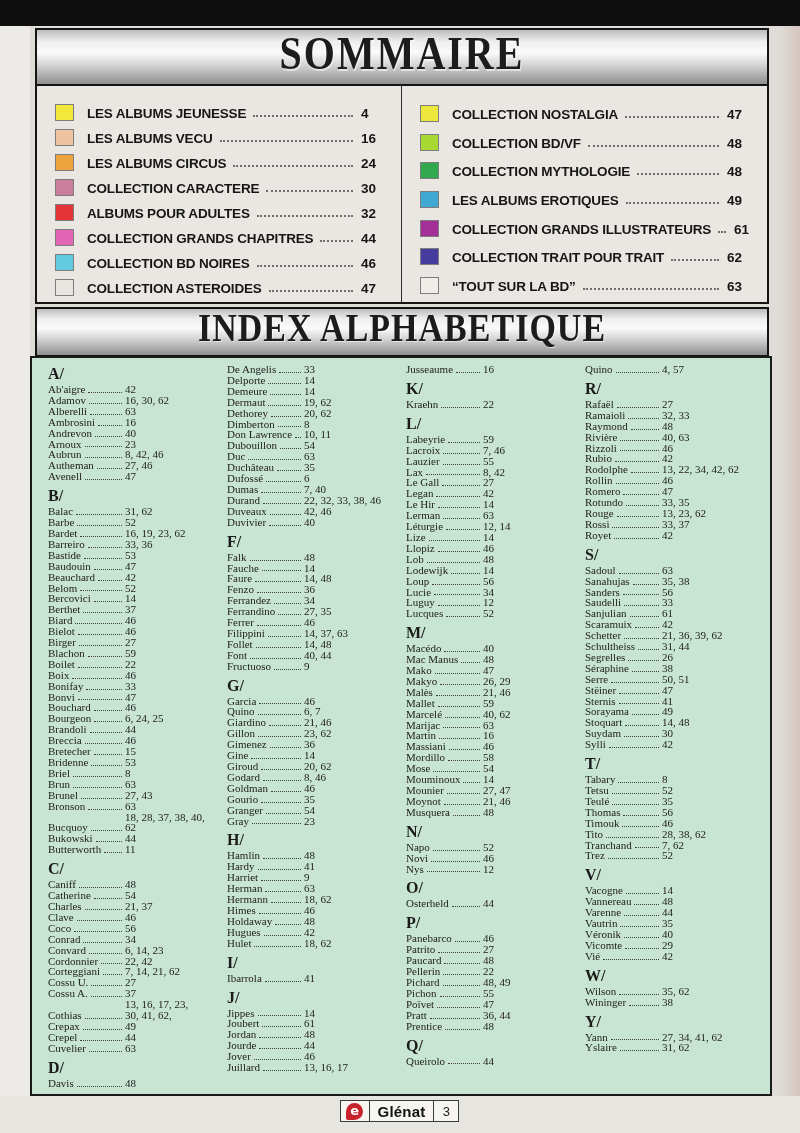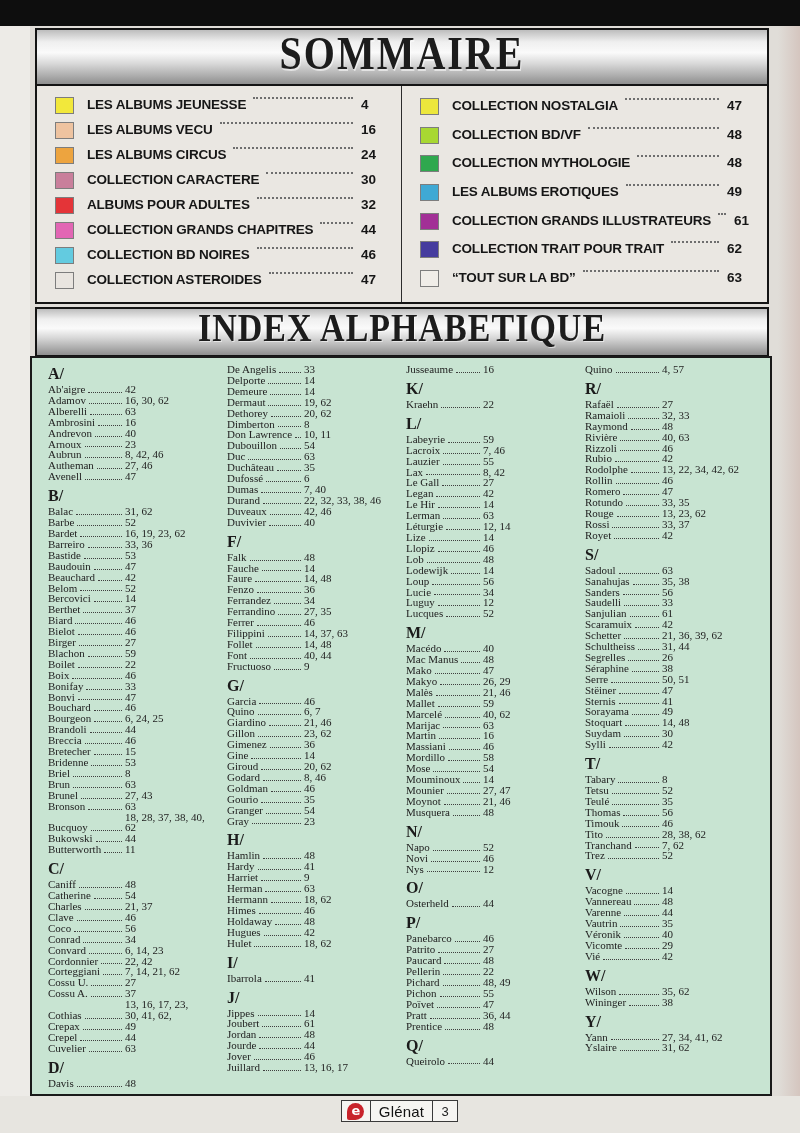--- a/index.html
+++ b/index.html
@@ -19,21 +19,21 @@
   #sommaire-header{top:28px;height:54px;}
   #sommaire-header .metal-title{font-size:40px;}
   #index-header{top:307px;height:46px;}
   #index-header .metal-title{font-size:34px;letter-spacing:1px;}
 
   
   .sommaire-body{position:absolute;left:35px;top:84px;width:730px;height:216px;border:2px solid #141414;
     background:#eae7e2;display:flex;}
   .s-col{width:50%;box-sizing:border-box;padding:10px 14px 6px 18px;display:flex;flex-direction:column;justify-content:space-around;}
   .s-col.first{border-right:1px solid #2c2c2c;}
-  .s-row{display:flex;align-items:flex-start;height:24px;}
+  .s-row{display:flex;align-items:flex-end;height:24px;}
   .swatch{flex:0 0 17px;height:15px;border:1px solid #7d7d7d;margin-right:13px;}
   .s-label{font-family:"Liberation Sans",sans-serif;font-weight:700;font-size:13.5px;letter-spacing:-.2px;color:#161616;white-space:pre;}
   .s-dots{flex:1;border-bottom:2px dotted #6e6e6e;margin:0 8px 4px 7px;min-width:8px;}
   .s-page{flex:0 0 26px;font-family:"Liberation Sans",sans-serif;font-weight:700;font-size:13.5px;color:#161616;text-align:left;}
 
   
   .index-body{position:absolute;left:30px;top:356px;width:742px;height:740px;box-sizing:border-box;
     border:2px solid #1a1a1a;background:#c8e4d2;display:flex;padding:6px 6px 0 16px;overflow:hidden;}
   .ix-col{width:181px;box-sizing:border-box;padding-right:10px;}
   .ix-letter{font-family:"Liberation Serif",serif;font-weight:700;font-size:16px;line-height:17px;color:#1b1b1b;margin:5px 0 2px;}
@@ -42,21 +42,21 @@
   .ix-name{white-space:pre;}
   .ix-dots{flex:1;border-bottom:1px dotted #3f3f3f;margin:0 3px 2px 3px;min-width:5px;}
   .ix-pages{flex:0 0 92px;white-space:pre;text-align:left;}
 
   
   .footer{position:absolute;left:0;top:1100px;width:800px;display:flex;justify-content:center;}
   .f-box{border:1px solid #3a3a3a;background:#f6f5f2;display:flex;align-items:center;justify-content:center;margin-left:-1px;height:22px;box-sizing:border-box;}
   .f-logo{width:30px;}
   .e-disc{width:17px;height:17px;border-radius:50% 50% 50% 12%;background:#c8232b;color:#fff;
     font-family:"DejaVu Sans",sans-serif;font-weight:700;font-size:13px;line-height:16px;text-align:center;}
-  .f-brand{padding:0 8px;font-family:"Liberation Sans",sans-serif;font-weight:400;font-size:15px;letter-spacing:.2px;color:#121212;}
+  .f-brand{padding:0 8px;font-family:"Liberation Sans",sans-serif;font-weight:700;font-size:15px;letter-spacing:.2px;color:#121212;}
   .f-num{width:26px;font-family:"Liberation Sans",sans-serif;font-size:13px;color:#222;}
 </style>
 </head>
 <body>
 
 <div class="page">
   <div class="left-edge"></div>
   <div class="right-edge"></div>
   <div class="top-bar"></div>
   <div class="bottom-strip"></div>

